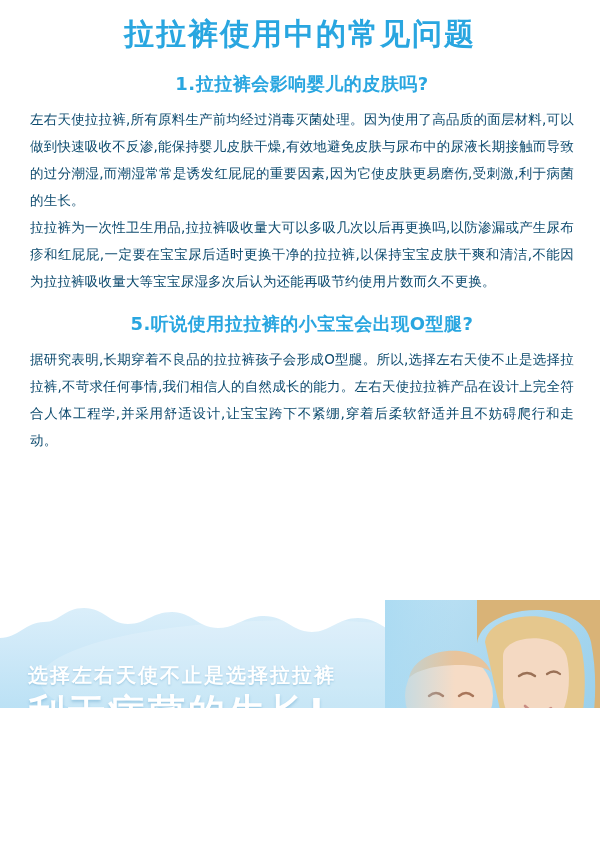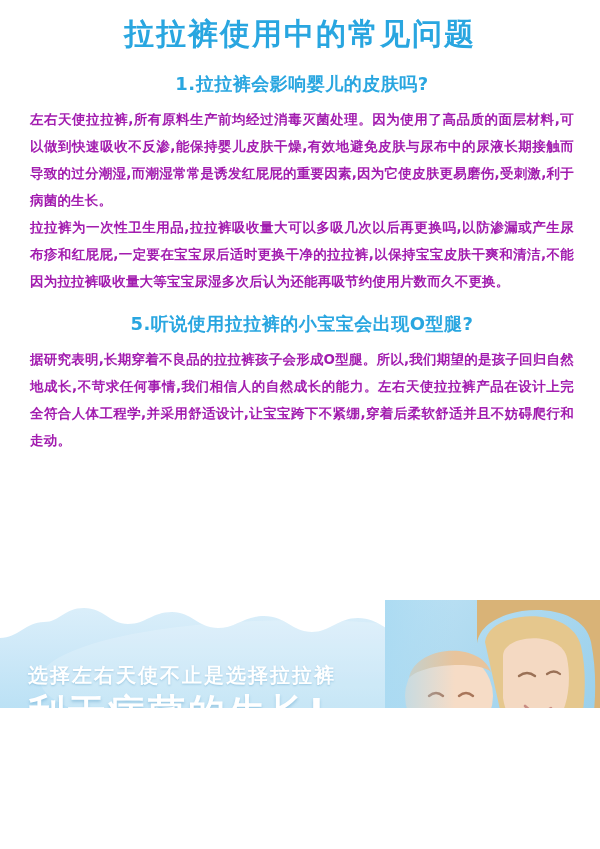--- a/index.html
+++ b/index.html
@@ -48,27 +48,26 @@
     color: #29a6e0;
     font-size: 18px;
     font-weight: bold;
     text-align: center;
     letter-spacing: 0.5px;
     margin: 16px 0 10px 0;
     line-height: 1.4;
   }
   .q-title.first { margin-top: 6px; }
   .a-body {
-    color: #a21caf;
+    color: #0c4a6e;
     font-size: 13.5px;
     line-height: 2.0;
     letter-spacing: 0.2px;
     text-align: justify;
     margin: 0;
-    font-weight: bold;
   }
 
   
   .sky {
     position: absolute;
     left: 0;
     top: 560px;
     width: 600px;
     height: 289px;
     overflow: hidden;
@@ -233,21 +232,21 @@
         <h2 class="q-title first">1.拉拉裤会影响婴儿的皮肤吗?</h2>
         <p class="a-body">左右天使拉拉裤,所有原料生产前均经过消毒灭菌处理。因为使用了高品质的面层材料,可以做到快速吸收不反渗,能保持婴儿皮肤干燥,有效地避免皮肤与尿布中的尿液长期接触而导致的过分潮湿,而潮湿常常是诱发红屁屁的重要因素,因为它使皮肤更易磨伤,受刺激,利于病菌的生长。</p>
       </div>
 
       <div>
         <p class="a-body">拉拉裤为一次性卫生用品,拉拉裤吸收量大可以多吸几次以后再更换吗,以防渗漏或产生尿布疹和红屁屁,一定要在宝宝尿后适时更换干净的拉拉裤,以保持宝宝皮肤干爽和清洁,不能因为拉拉裤吸收量大等宝宝尿湿多次后认为还能再吸节约使用片数而久不更换。</p>
       </div>
 
       <div>
         <h2 class="q-title">5.听说使用拉拉裤的小宝宝会出现O型腿?</h2>
-        <p class="a-body">据研究表明,长期穿着不良品的拉拉裤孩子会形成O型腿。所以,我们期望的是孩子回归自然地成长,不苛求任何事情,我们相信人的自然成长的能力。左右天使拉拉裤产品在设计上完全符合人体工程学,并采用舒适设计,让宝宝跨下不紧绷,穿着后柔软舒适并且不妨碍爬行和走动。</p>
+        <p class="a-body">据研究表明,长期穿着不良品的拉拉裤孩子会形成O型腿。所以,选择左右天使不止是选择拉拉裤,不苛求任何事情,我们相信人的自然成长的能力。左右天使拉拉裤产品在设计上完全符合人体工程学,并采用舒适设计,让宝宝跨下不紧绷,穿着后柔软舒适并且不妨碍爬行和走动。</p>
       </div>
 
     </div>
   </div>
 
   <div class="bottom-text">
     <p class="slogan-1">选择左右天使不止是选择拉拉裤</p>
     <p class="slogan-2">利于病菌的生长!</p>
     <p class="slogan-en">In order to find a more professional, more technology-oriented design techniques to find the most natural of materials, design the most baby-friendly soft diapers, unlike "soft light" password, allow the baby to enjoy the angel's warm care.</p>
   </div>

